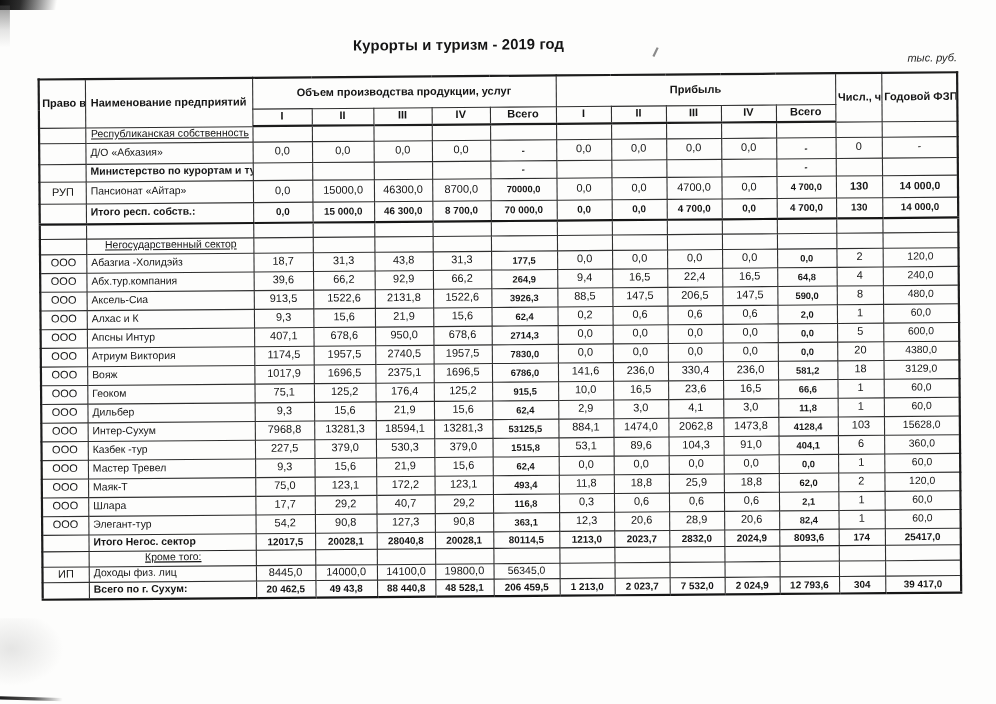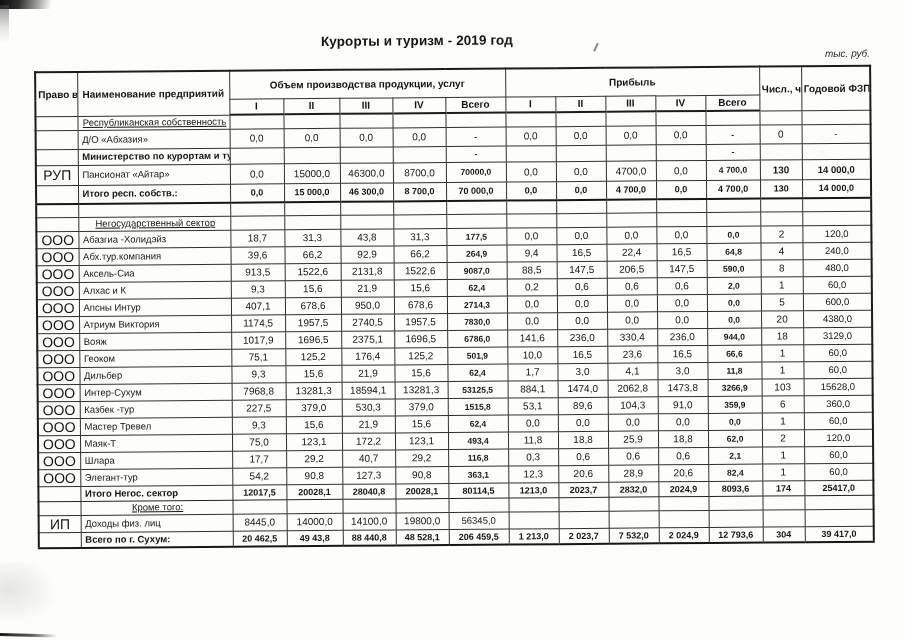--- a/index.html
+++ b/index.html
@@ -20,21 +20,21 @@
   table.doc{position:absolute;top:68px;left:36px;width:835px;
     border-collapse:collapse;table-layout:fixed;
     border:2px solid #1c1c1c;}
   .doc th,.doc td{border:1px solid #303030;padding:0 2px;overflow:hidden;
     white-space:nowrap;vertical-align:middle;box-sizing:border-box;}
   .doc th{font-size:10px;font-weight:bold;text-align:center;line-height:1.15;}
   .pre{white-space:pre-line;}
   tr.hdr-group th{height:28px;}
   tr.hdr-sub th{height:16px;border-bottom:2px solid #1c1c1c;}
 
-  td.c-form{text-align:center;font-size:14px;}
+  td.c-form{text-align:center;font-size:10px;}
   td.c-name{text-align:left;font-size:9.5px;padding-left:4px;line-height:1.05;}
   td.c-num{text-align:center;font-size:10px;}
   td.c4,td.c9{font-weight:bold;font-size:8.5px;}
   td.c10{font-size:10px;}
   td.c11{font-size:9.5px;}
 
   tr.s-section td{height:14px;}
   tr.s-section .c-name{text-align:center;text-decoration:underline;font-size:9.5px;}
   tr.s-normal td{height:17px;}
   tr.s-first td{height:19px;}
@@ -258,21 +258,21 @@
           <td class="c-num c10">4</td>
           <td class="c-num c11">240,0</td>
         </tr>
         <tr class="s-normal">
           <td class="c-form">ООО</td>
           <td class="c-name">Аксель-Сиа</td>
           <td class="c-num c0">913,5</td>
           <td class="c-num c1">1522,6</td>
           <td class="c-num c2">2131,8</td>
           <td class="c-num c3">1522,6</td>
-          <td class="c-num c4">9087,0</td>
+          <td class="c-num c4">3926,3</td>
           <td class="c-num c5">88,5</td>
           <td class="c-num c6">147,5</td>
           <td class="c-num c7">206,5</td>
           <td class="c-num c8">147,5</td>
           <td class="c-num c9">590,0</td>
           <td class="c-num c10">8</td>
           <td class="c-num c11">480,0</td>
         </tr>
         <tr class="s-normal">
           <td class="c-form">ООО</td>
@@ -327,85 +327,85 @@
           <td class="c-name">Вояж</td>
           <td class="c-num c0">1017,9</td>
           <td class="c-num c1">1696,5</td>
           <td class="c-num c2">2375,1</td>
           <td class="c-num c3">1696,5</td>
           <td class="c-num c4">6786,0</td>
           <td class="c-num c5">141,6</td>
           <td class="c-num c6">236,0</td>
           <td class="c-num c7">330,4</td>
           <td class="c-num c8">236,0</td>
-          <td class="c-num c9">944,0</td>
+          <td class="c-num c9">581,2</td>
           <td class="c-num c10">18</td>
           <td class="c-num c11">3129,0</td>
         </tr>
         <tr class="s-normal">
           <td class="c-form">ООО</td>
           <td class="c-name">Геоком</td>
           <td class="c-num c0">75,1</td>
           <td class="c-num c1">125,2</td>
           <td class="c-num c2">176,4</td>
           <td class="c-num c3">125,2</td>
-          <td class="c-num c4">501,9</td>
+          <td class="c-num c4">915,5</td>
           <td class="c-num c5">10,0</td>
           <td class="c-num c6">16,5</td>
           <td class="c-num c7">23,6</td>
           <td class="c-num c8">16,5</td>
           <td class="c-num c9">66,6</td>
           <td class="c-num c10">1</td>
           <td class="c-num c11">60,0</td>
         </tr>
         <tr class="s-normal">
           <td class="c-form">ООО</td>
           <td class="c-name">Дильбер</td>
           <td class="c-num c0">9,3</td>
           <td class="c-num c1">15,6</td>
           <td class="c-num c2">21,9</td>
           <td class="c-num c3">15,6</td>
           <td class="c-num c4">62,4</td>
-          <td class="c-num c5">1,7</td>
+          <td class="c-num c5">2,9</td>
           <td class="c-num c6">3,0</td>
           <td class="c-num c7">4,1</td>
           <td class="c-num c8">3,0</td>
           <td class="c-num c9">11,8</td>
           <td class="c-num c10">1</td>
           <td class="c-num c11">60,0</td>
         </tr>
         <tr class="s-normal">
           <td class="c-form">ООО</td>
           <td class="c-name">Интер-Сухум</td>
           <td class="c-num c0">7968,8</td>
           <td class="c-num c1">13281,3</td>
           <td class="c-num c2">18594,1</td>
           <td class="c-num c3">13281,3</td>
           <td class="c-num c4">53125,5</td>
           <td class="c-num c5">884,1</td>
           <td class="c-num c6">1474,0</td>
           <td class="c-num c7">2062,8</td>
           <td class="c-num c8">1473,8</td>
-          <td class="c-num c9">3266,9</td>
+          <td class="c-num c9">4128,4</td>
           <td class="c-num c10">103</td>
           <td class="c-num c11">15628,0</td>
         </tr>
         <tr class="s-normal">
           <td class="c-form">ООО</td>
           <td class="c-name">Казбек -тур</td>
           <td class="c-num c0">227,5</td>
           <td class="c-num c1">379,0</td>
           <td class="c-num c2">530,3</td>
           <td class="c-num c3">379,0</td>
           <td class="c-num c4">1515,8</td>
           <td class="c-num c5">53,1</td>
           <td class="c-num c6">89,6</td>
           <td class="c-num c7">104,3</td>
           <td class="c-num c8">91,0</td>
-          <td class="c-num c9">359,9</td>
+          <td class="c-num c9">404,1</td>
           <td class="c-num c10">6</td>
           <td class="c-num c11">360,0</td>
         </tr>
         <tr class="s-normal">
           <td class="c-form">ООО</td>
           <td class="c-name">Мастер Тревел</td>
           <td class="c-num c0">9,3</td>
           <td class="c-num c1">15,6</td>
           <td class="c-num c2">21,9</td>
           <td class="c-num c3">15,6</td>

